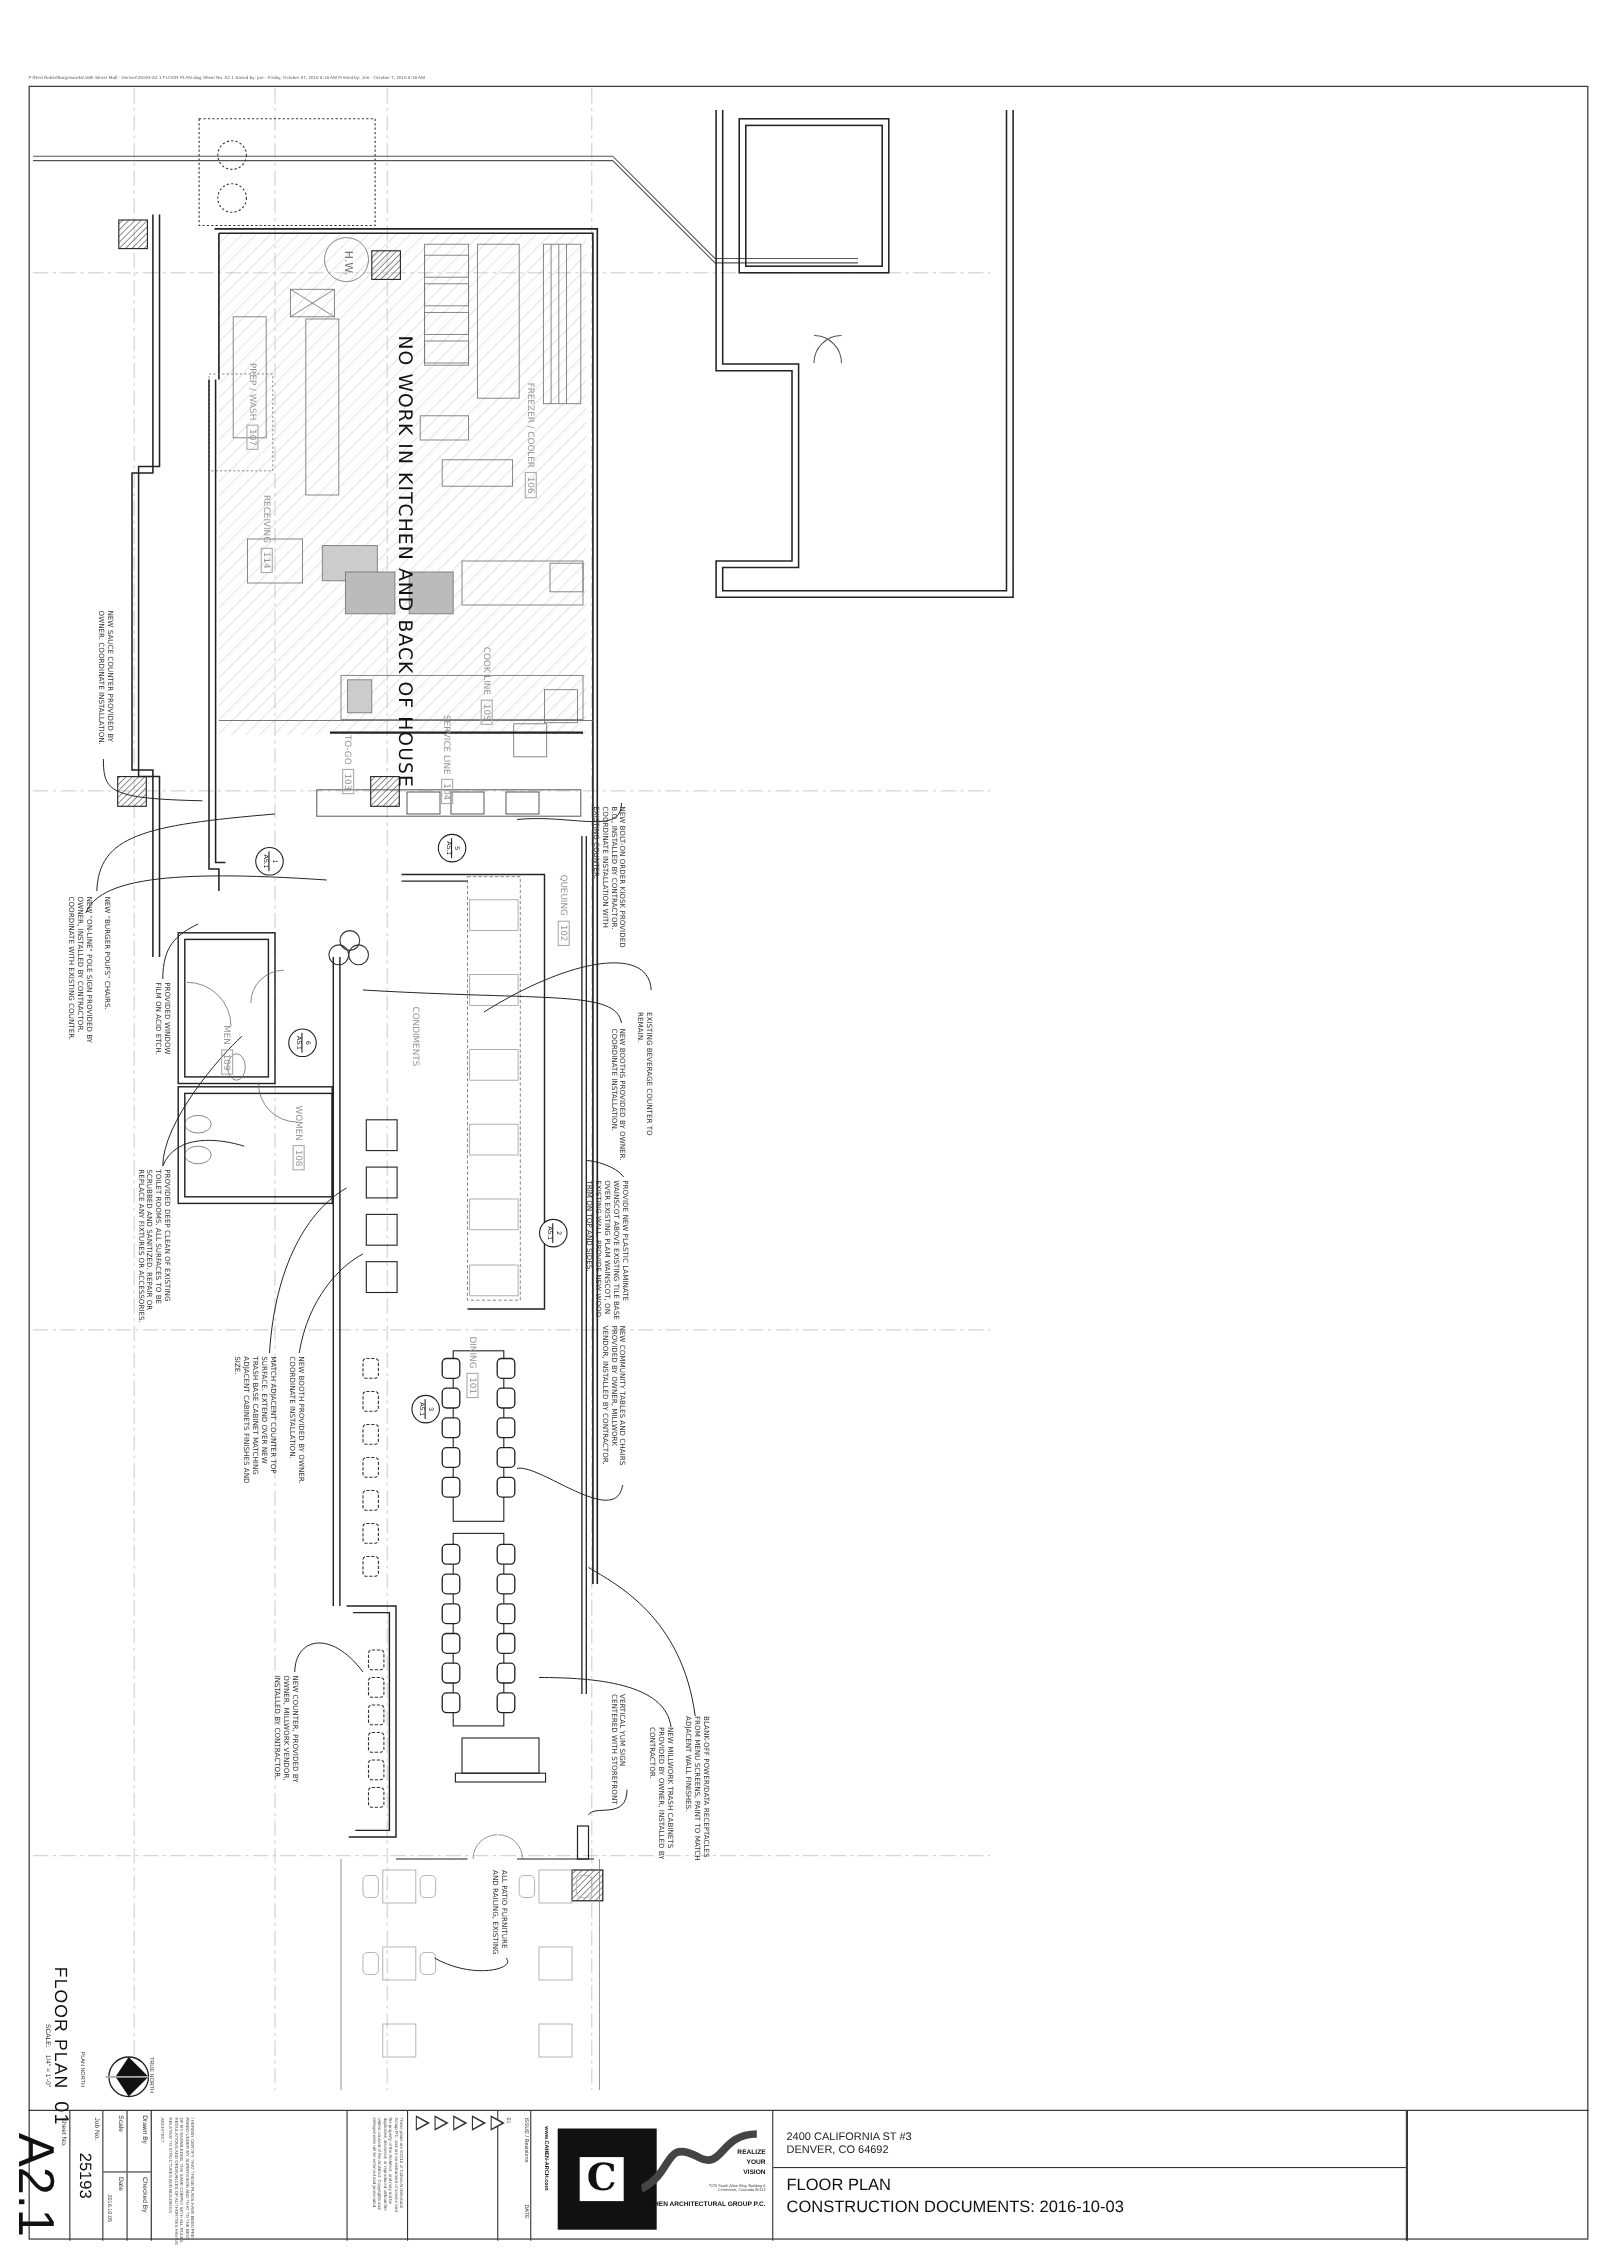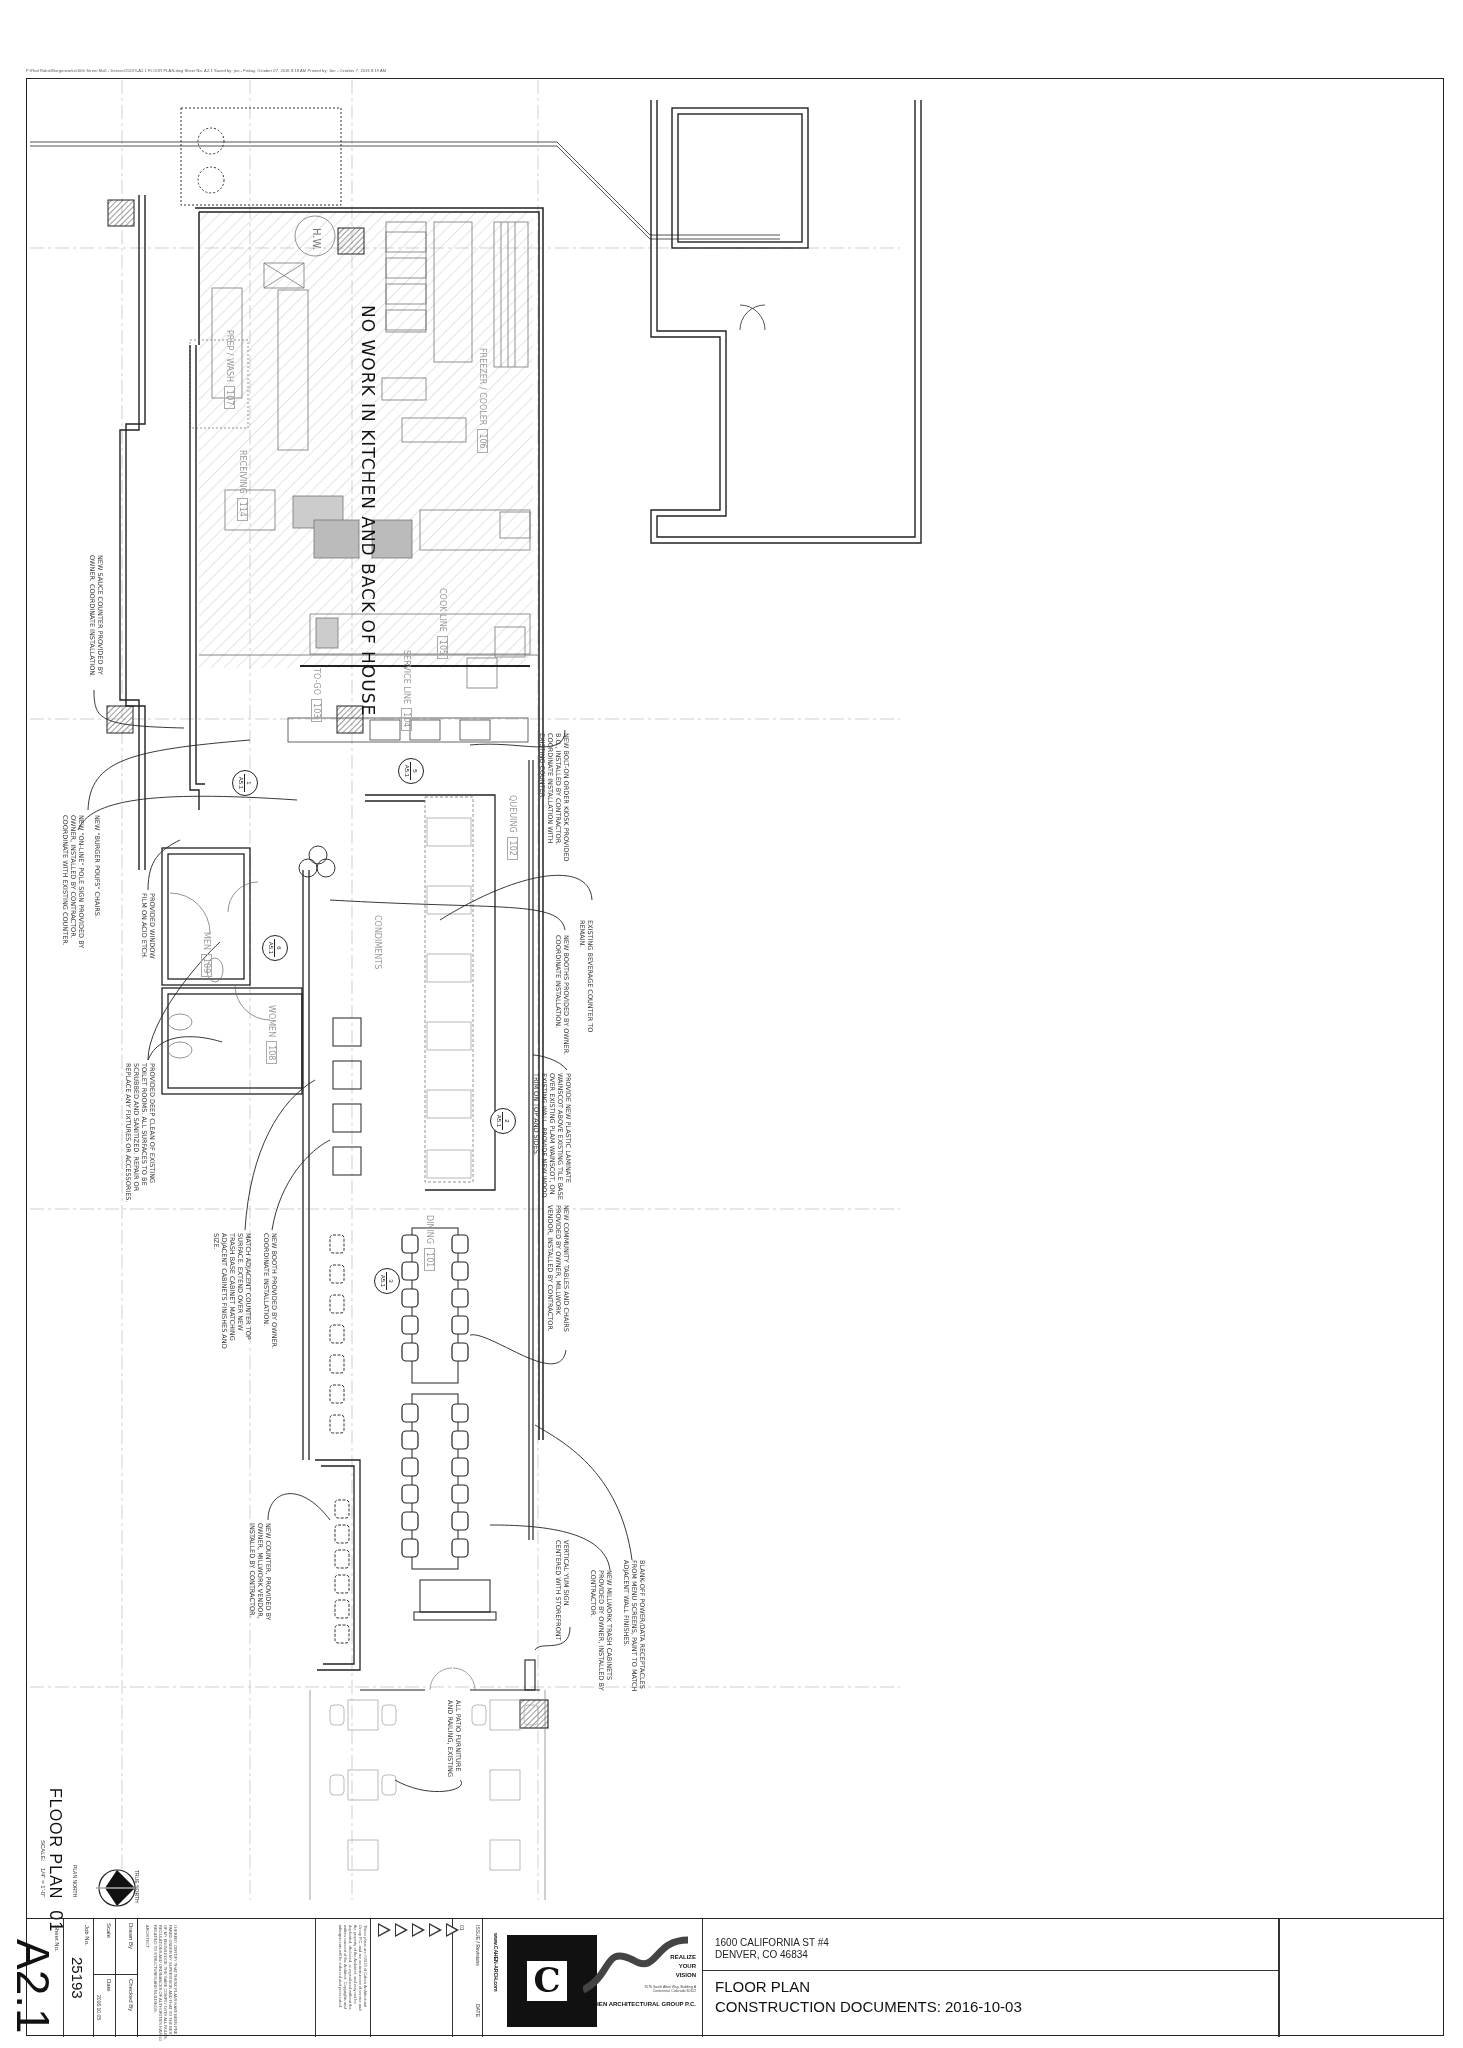--- a/index.html
+++ b/index.html
@@ -451,22 +451,22 @@
       <div>REALIZE</div>
         <div>YOUR</div>
         <div>VISION</div>
     </div>
     <div style="position:absolute;right:6px;top:66px;text-align:right;font-size:3.5px;white-space:pre;color:#444;">7076 South Alton Way, Building A
 Centennial, Colorado 80112</div>
     <div style="position:absolute;right:6px;top:82px;font-size:6px;font-weight:bold;">CAHEN ARCHITECTURAL GROUP P.C.</div>
   </div>
   <div class="project-box tb-cell">
     <div class="addr">
-      <div>1600 CALIFORNIA ST #4</div>
-      <div>DENVER, CO  46834</div>
+      <div>2400 CALIFORNIA ST #3</div>
+      <div>DENVER, CO  64692</div>
     </div>
     <div class="ptitle">
       <div>FLOOR PLAN</div>
       <div>CONSTRUCTION DOCUMENTS: 2016-10-03</div>
     </div>
   </div>
   <div class="tb-cell" style="width:165px;border-right:none;border-left:1px solid #333;"></div>
 </div>
 
 </body></html>

